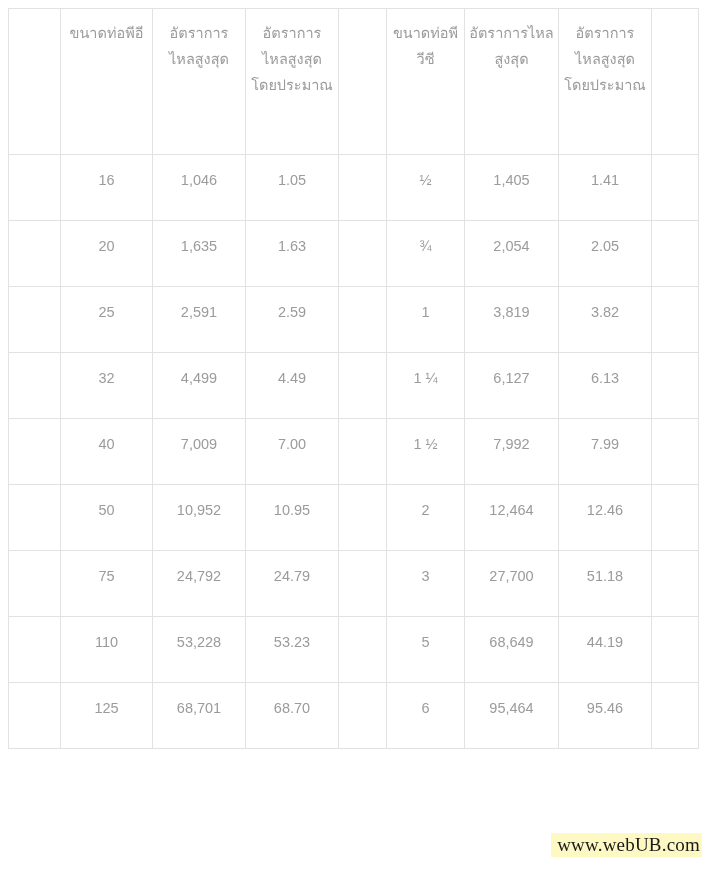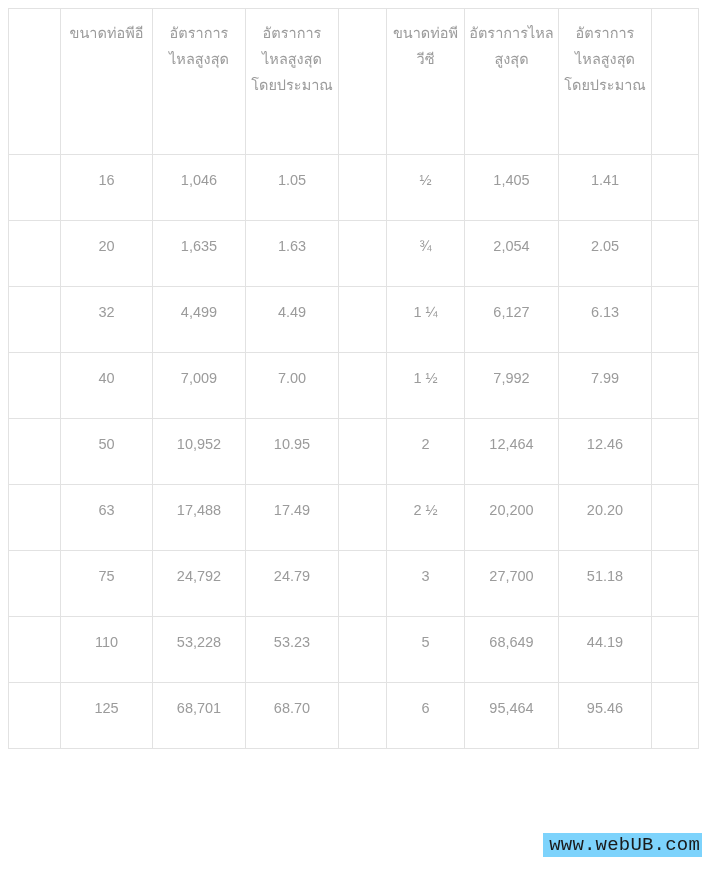--- a/index.html
+++ b/index.html
@@ -97,23 +97,23 @@
     color: transparent;
   }
 
   
   .watermark {
     position: absolute;
     right: 4px;
     bottom: 12px;
     font-size: 19px;
     color: #1a1a1a;
-    font-family: Liberation Mono, monospace;
+    font-family: Liberation Serif, serif;
     letter-spacing: 0.2px;
-    background: #7dd3fc;
+    background: #fef9c3;
     padding: 1px 2px 1px 6px;
     white-space: nowrap;
   }
 </style>
 </head>
 <body>
 
 <div id="page-root">
 
   <div class="table-wrap">
@@ -158,20 +158,31 @@
             <td>1,635</td>
             <td>1.63</td>
             <td class="gutter empty-cell"></td>
             <td>¾</td>
             <td>2,054</td>
             <td>2.05</td>
             <td class="empty-cell"></td>
           </tr>
           <tr class="data-row">
             <td class="empty-cell"></td>
+            <td>25</td>
+            <td>2,591</td>
+            <td>2.59</td>
+            <td class="gutter empty-cell"></td>
+            <td>1</td>
+            <td>3,819</td>
+            <td>3.82</td>
+            <td class="empty-cell"></td>
+          </tr>
+          <tr class="data-row">
+            <td class="empty-cell"></td>
             <td>32</td>
             <td>4,499</td>
             <td>4.49</td>
             <td class="gutter empty-cell"></td>
             <td>1 ¼</td>
             <td>6,127</td>
             <td>6.13</td>
             <td class="empty-cell"></td>
           </tr>
           <tr class="data-row">
@@ -191,31 +202,20 @@
             <td>10,952</td>
             <td>10.95</td>
             <td class="gutter empty-cell"></td>
             <td>2</td>
             <td>12,464</td>
             <td>12.46</td>
             <td class="empty-cell"></td>
           </tr>
           <tr class="data-row">
             <td class="empty-cell"></td>
-            <td>63</td>
-            <td>17,488</td>
-            <td>17.49</td>
-            <td class="gutter empty-cell"></td>
-            <td>2 ½</td>
-            <td>20,200</td>
-            <td>20.20</td>
-            <td class="empty-cell"></td>
-          </tr>
-          <tr class="data-row">
-            <td class="empty-cell"></td>
             <td>75</td>
             <td>24,792</td>
             <td>24.79</td>
             <td class="gutter empty-cell"></td>
             <td>3</td>
             <td>27,700</td>
             <td>51.18</td>
             <td class="empty-cell"></td>
           </tr>
           <tr class="data-row">

